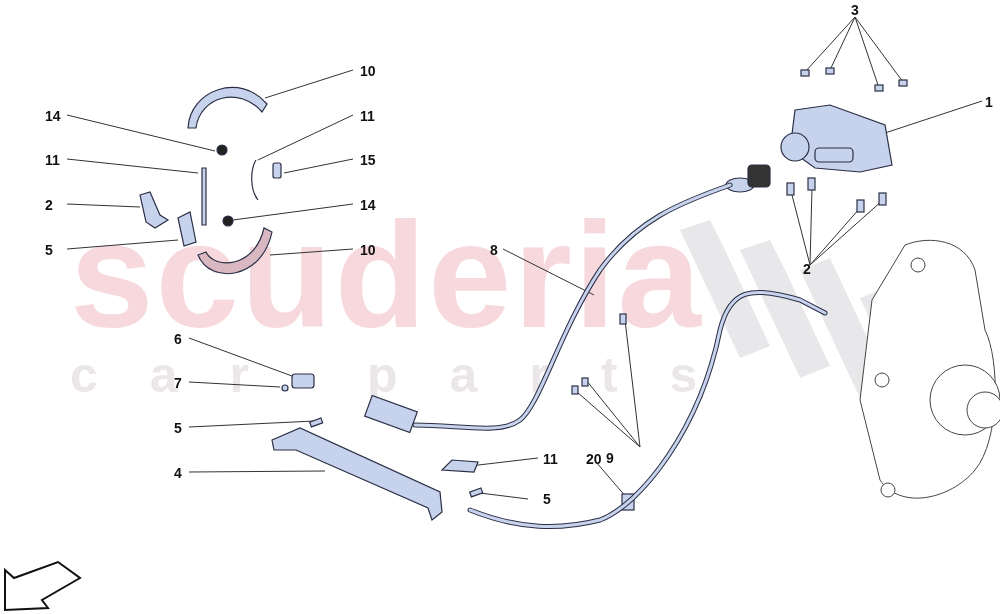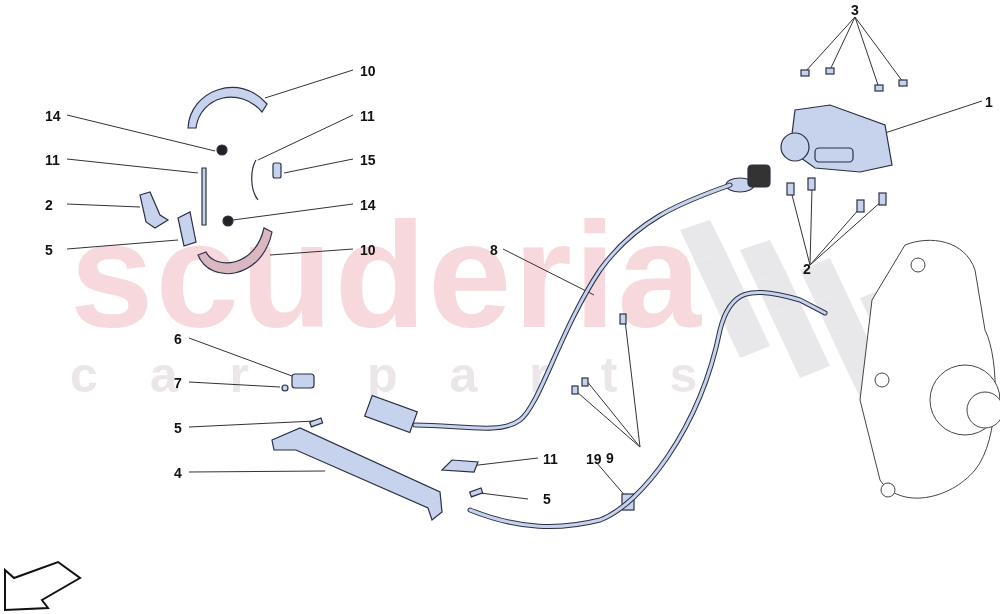--- a/index.html
+++ b/index.html
@@ -161,14 +161,14 @@
   <div class="label" style="left:360px;top:64px">10</div>
   <div class="label" style="left:360px;top:243px">10</div>
   <div class="label" style="left:45px;top:153px">11</div>
   <div class="label" style="left:360px;top:109px">11</div>
   <div class="label" style="left:360px;top:153px">15</div>
   <div class="label" style="left:45px;top:109px">14</div>
   <div class="label" style="left:360px;top:198px">14</div>
   <div class="label" style="left:45px;top:198px">2</div>
   <div class="label" style="left:45px;top:243px">5</div>
   <div class="label" style="left:543px;top:452px">11</div>
-  <div class="label" style="left:586px;top:452px">19</div>
+  <div class="label" style="left:586px;top:452px">20</div>
 </div>
 
 </body></html>

